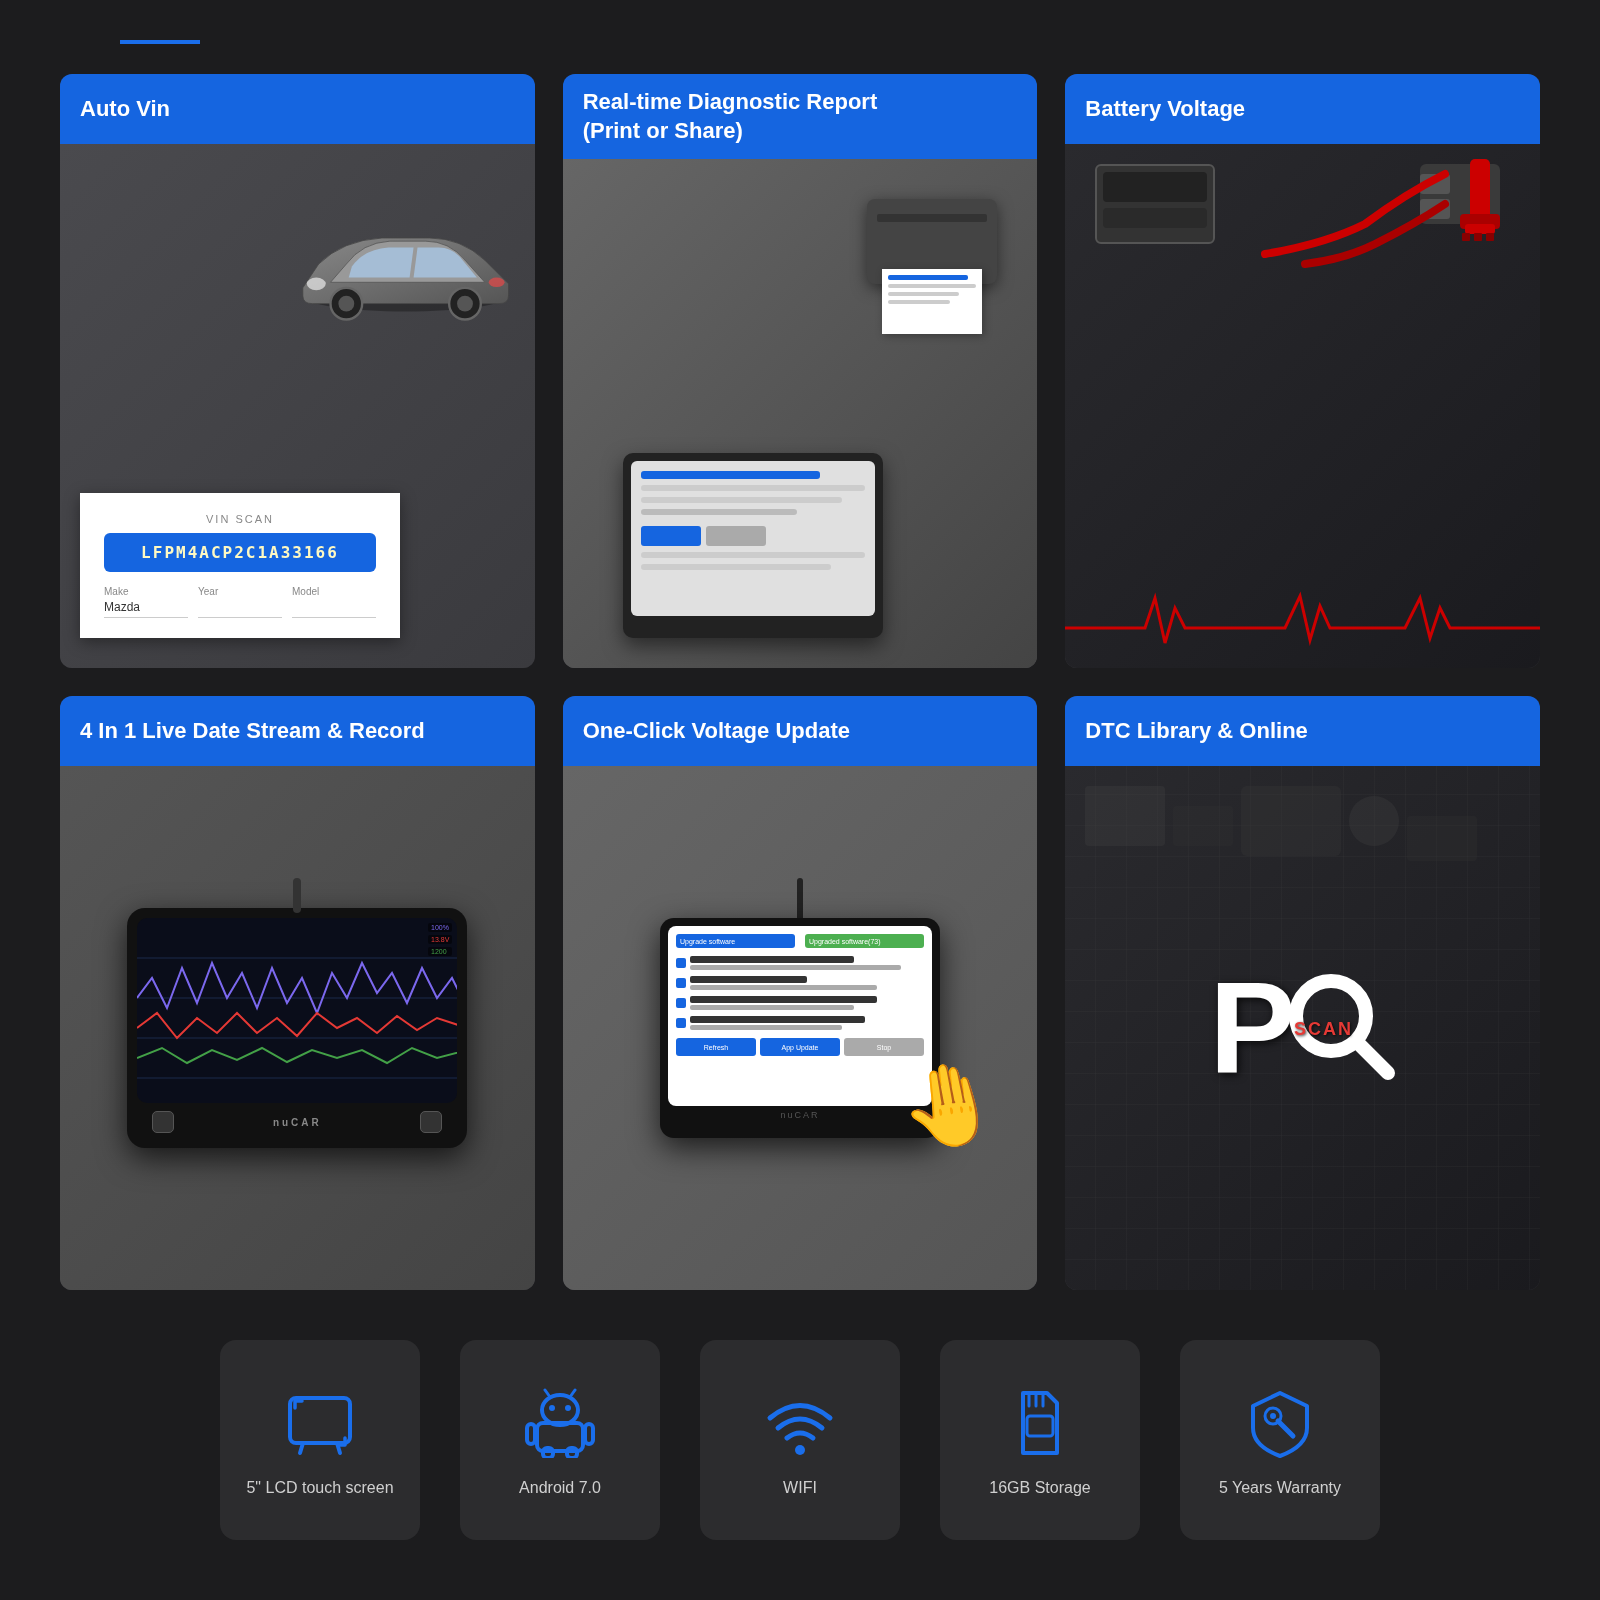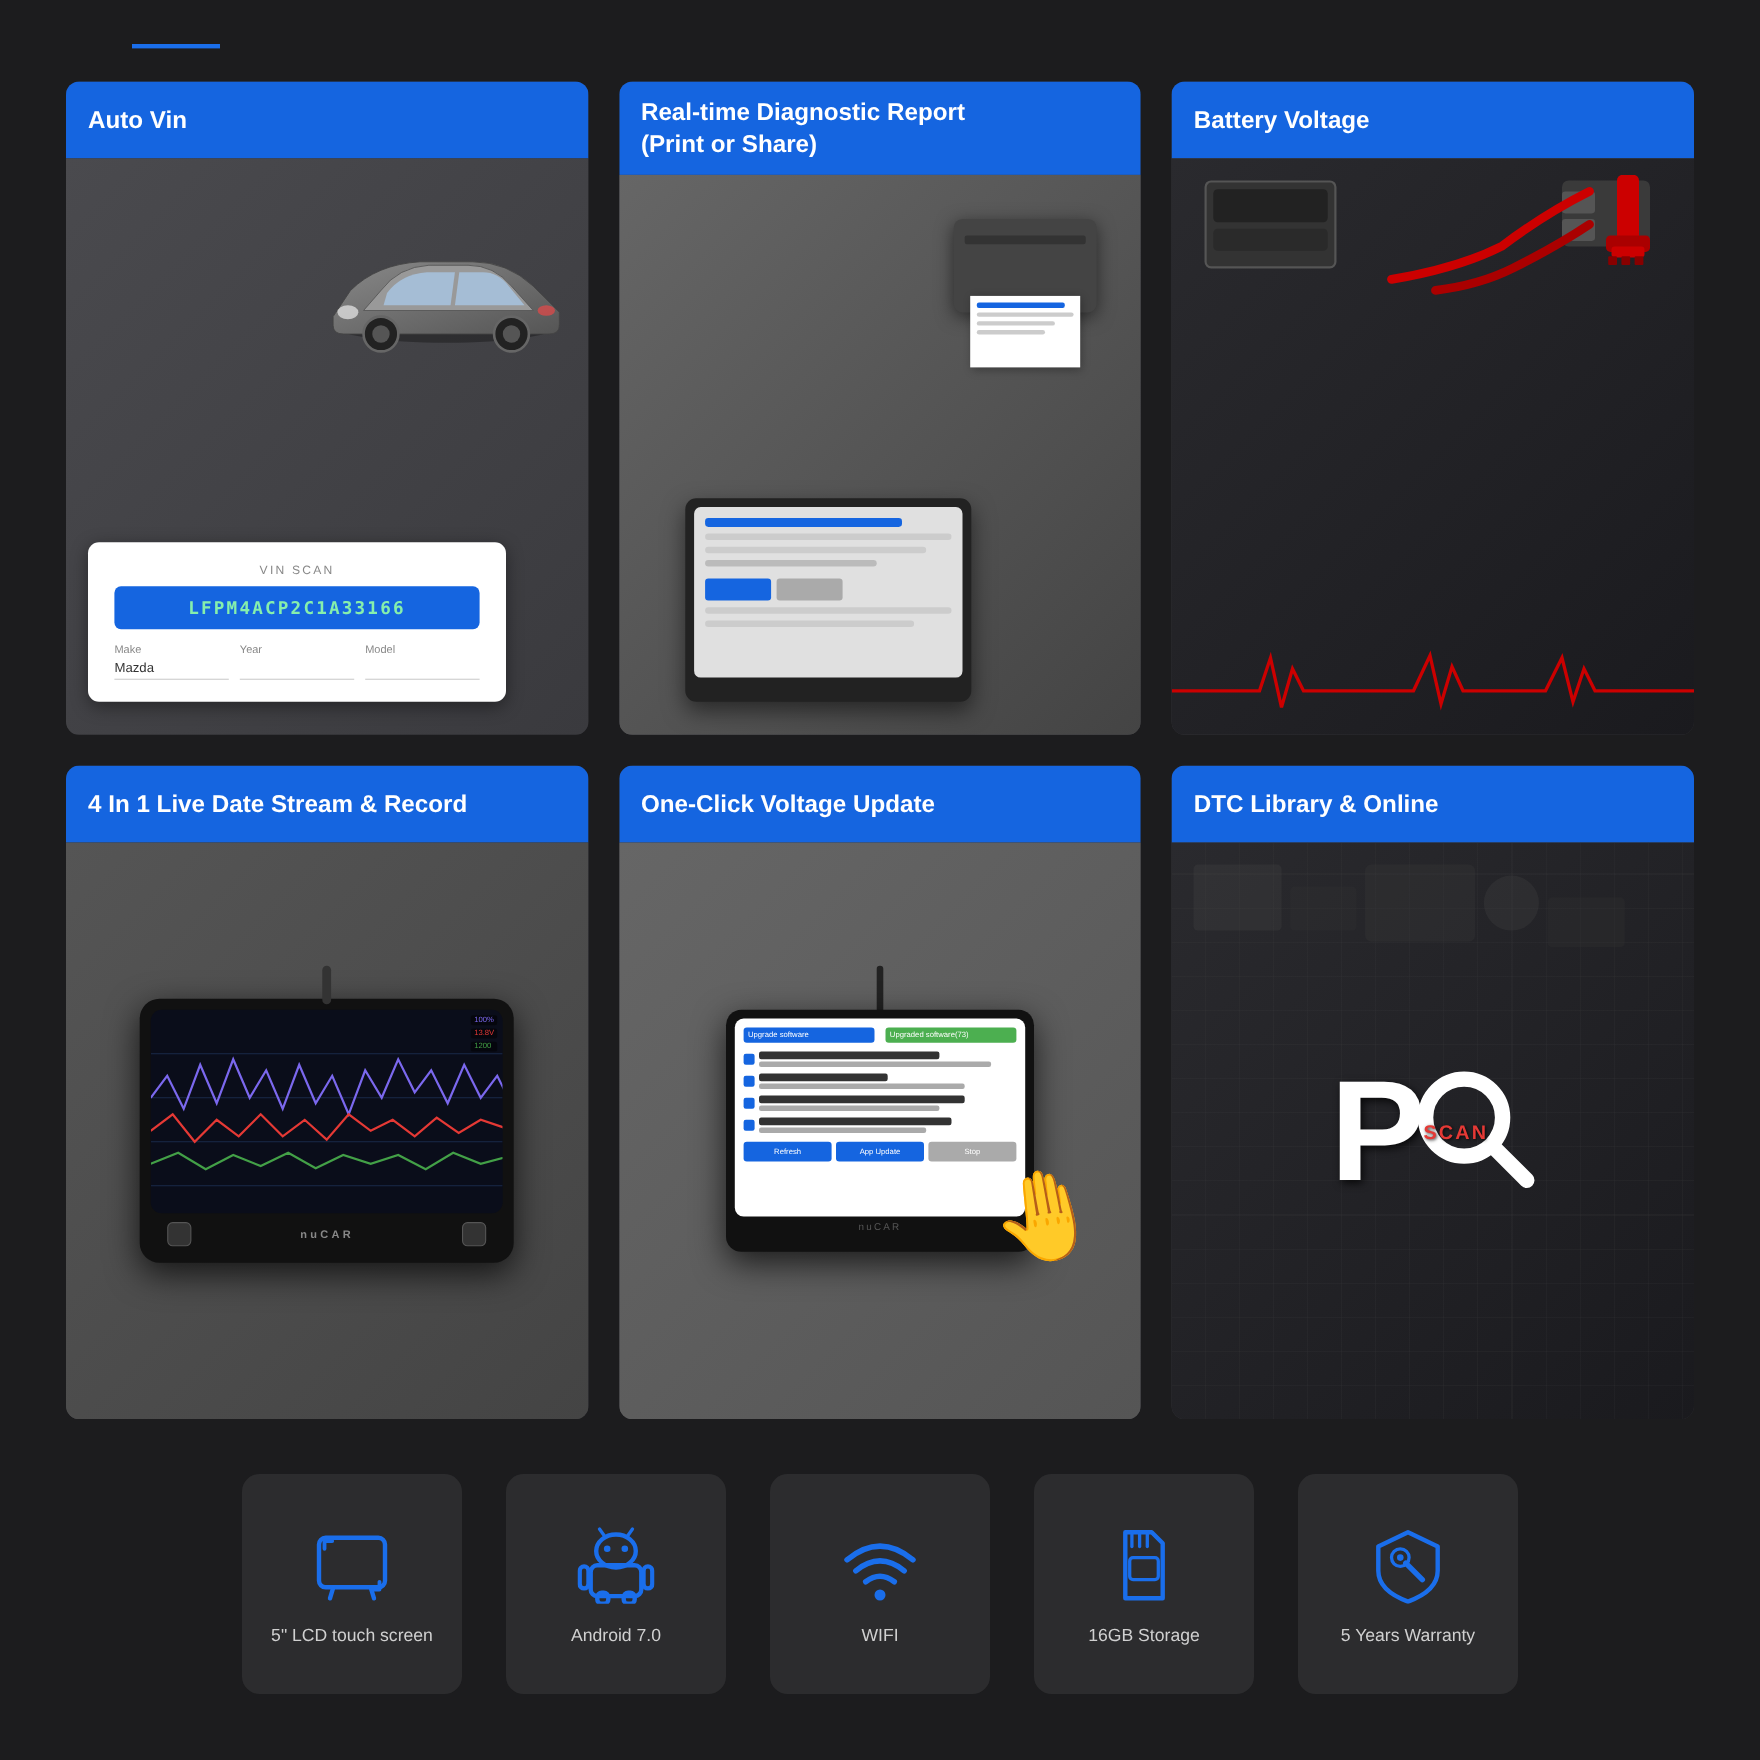--- a/index.html
+++ b/index.html
@@ -75,43 +75,43 @@
     .auto-vin-bg {
       background: linear-gradient(135deg, #4a4a4e 0%, #3a3a3e 100%);
       display: flex;
       align-items: center;
       justify-content: center;
       flex-direction: column;
       padding: 20px;
     }
     .vin-scanner-box {
       background: white;
-      border-radius: 10px;
+      border-radius: 0;
       padding: 20px 24px;
-      width: 380px;
+      width: 320px;
       position: absolute;
       bottom: 30px;
       left: 20px;
       box-shadow: 0 4px 15px rgba(0,0,0,0.4);
     }
     .vin-scan-label {
       text-align: center;
       font-size: 11px;
       color: #888;
       margin-bottom: 8px;
       letter-spacing: 2px;
     }
     .vin-number-display {
       background: #1565e0;
       border-radius: 6px;
       padding: 10px 14px;
       font-family: monospace;
       font-size: 16px;
       font-weight: bold;
-      color: #86efac;
+      color: #fef9c3;
       letter-spacing: 2px;
       text-align: center;
       margin-bottom: 14px;
     }
     .vin-fields {
       display: flex;
       gap: 10px;
     }
     .vin-field {
       flex: 1;

